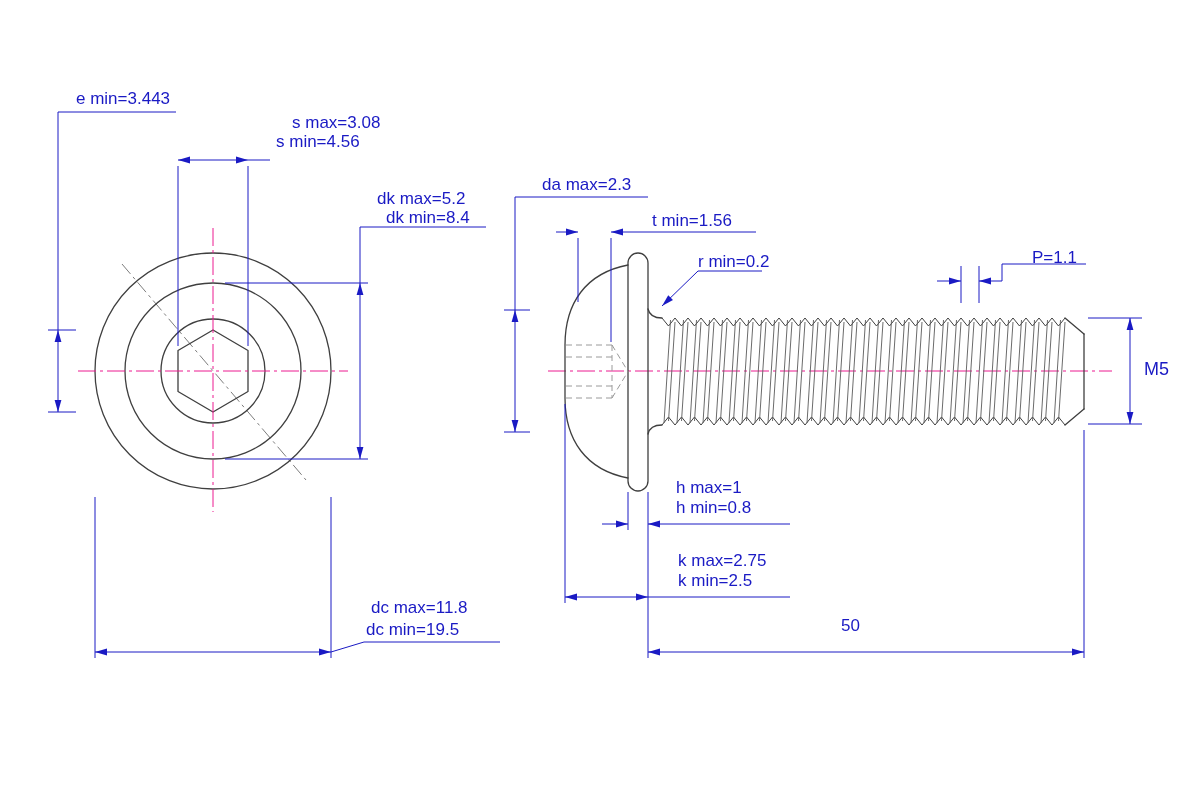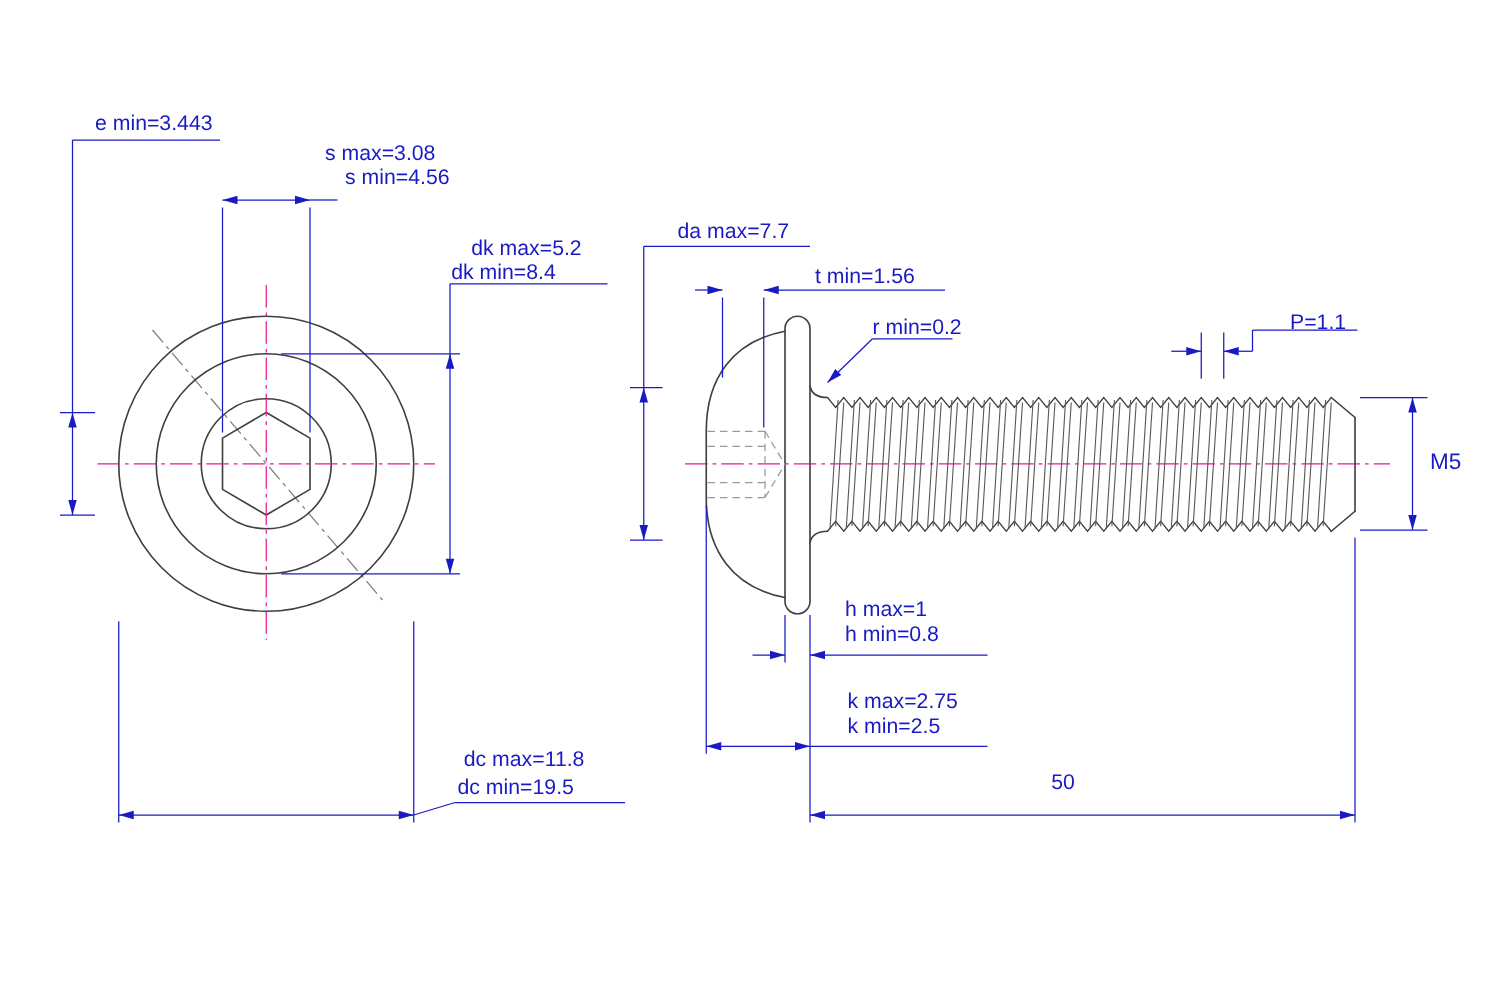--- a/index.html
+++ b/index.html
@@ -150,25 +150,25 @@
     <g class="dim">
       <line x1="648" y1="492" x2="648" y2="658"></line>
       <line x1="1084" y1="430" x2="1084" y2="658"></line>
       <line x1="648" y1="652" x2="1084" y2="652" marker-start="url(#arw)" marker-end="url(#arw)"></line>
     </g>
 
   </g>
 </svg>
 
 <div class="lbl" style="left:76px;top:89px">e min=3.443</div>
-<div class="lbl" style="left:260px;top:113px">s max=3.08</div>
+<div class="lbl" style="left:292px;top:113px">s max=3.08</div>
 <div class="lbl" style="left:276px;top:132px">s min=4.56</div>
 <div class="lbl" style="left:377px;top:189px">dk max=5.2</div>
-<div class="lbl" style="left:361px;top:208px">dk min=8.4</div>
-<div class="lbl" style="left:542px;top:175px">da max=7.7</div>
+<div class="lbl" style="left:386px;top:208px">dk min=8.4</div>
+<div class="lbl" style="left:542px;top:175px">da max=2.3</div>
 <div class="lbl" style="left:652px;top:211px">t min=1.56</div>
 <div class="lbl" style="left:698px;top:252px">r min=0.2</div>
 <div class="lbl" style="left:1032px;top:248px">P=1.1</div>
 <div class="lbl big" style="left:1144px;top:359px">M5</div>
 <div class="lbl" style="left:676px;top:478px">h max=1</div>
 <div class="lbl" style="left:676px;top:498px">h min=0.8</div>
 <div class="lbl" style="left:678px;top:551px">k max=2.75</div>
 <div class="lbl" style="left:678px;top:571px">k min=2.5</div>
 <div class="lbl" style="left:371px;top:598px">dc max=11.8</div>
 <div class="lbl" style="left:366px;top:620px">dc min=19.5</div>

